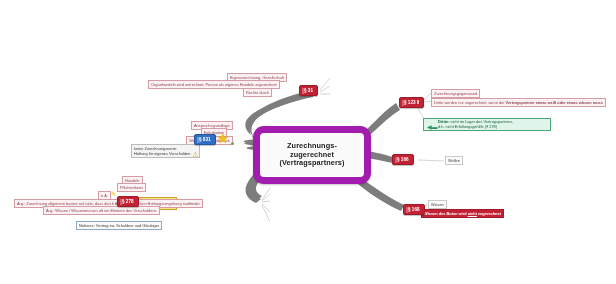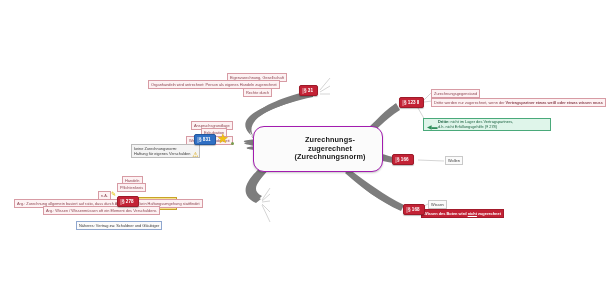--- a/index.html
+++ b/index.html
@@ -8,27 +8,26 @@
     background:#ffffff;
     font-family:"Liberation Sans","DejaVu Sans",sans-serif;
     overflow:hidden;
     position:relative;
   }
   #branches{position:absolute;left:0;top:0;width:616px;height:284px;}
 
   
   .center-node{
     position:absolute;left:253px;top:126px;width:104px;height:44px;
-    background:#fbfbfb;border:1px solid #a21caf;border-radius:11px;
+    background:#fbfbfb;border:7px solid #a21caf;border-radius:11px;
     box-shadow:0 1px 2px rgba(0,0,0,.22);
     display:flex;align-items:center;justify-content:center;
     text-align:center;line-height:8.5px;color:#1b1b1b;
     font-size:7.3px;font-weight:700;letter-spacing:.1px;
     z-index:40;
-    padding-left:24px;
   }
   .center-node span{display:block;}
 
   
   .box{
     position:absolute;box-sizing:border-box;
     font-size:3.9px;line-height:5px;
     padding:1px 2px;white-space:nowrap;
     z-index:20;
   }
@@ -137,21 +136,21 @@
     <path d="M418,160 L444,161"></path>
     <path d="M420,208 L428,204"></path>
     <path d="M420,210 L428,212"></path>
   </g>
 </svg>
 
 <div class="center-node">
   <div>
     <span>Zurechnungs-</span>
     <span>zugerechnet</span>
-    <span>(Zurechnungsnorm)</span>
+    <span>(Vertragspartners)</span>
   </div>
 </div>
 
 <div class="tag" style="left:299px;top:85px;">
   <span>§ 31</span>
 </div>
 <div class="box box-pink" style="left:227px;top:73px;">
   <span>Eigenzurechnung, Gesellschaft</span>
 </div>
 <div class="box box-pink" style="left:148px;top:80px;">

